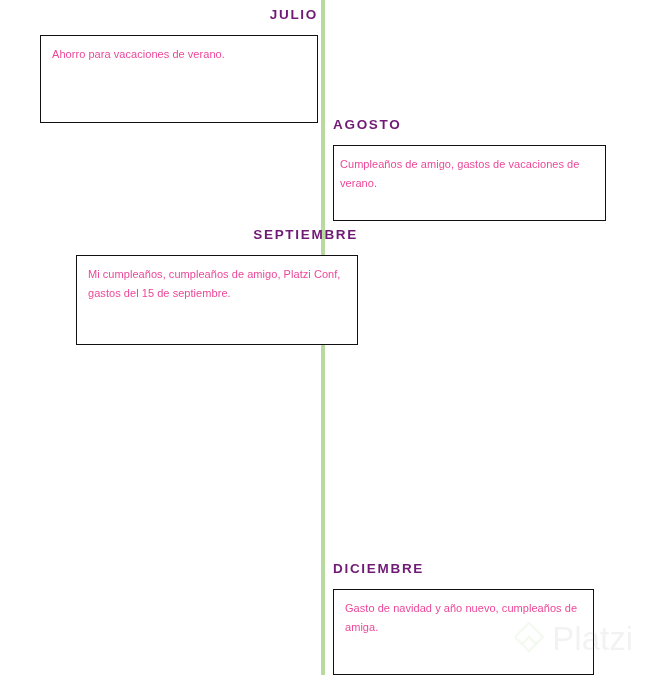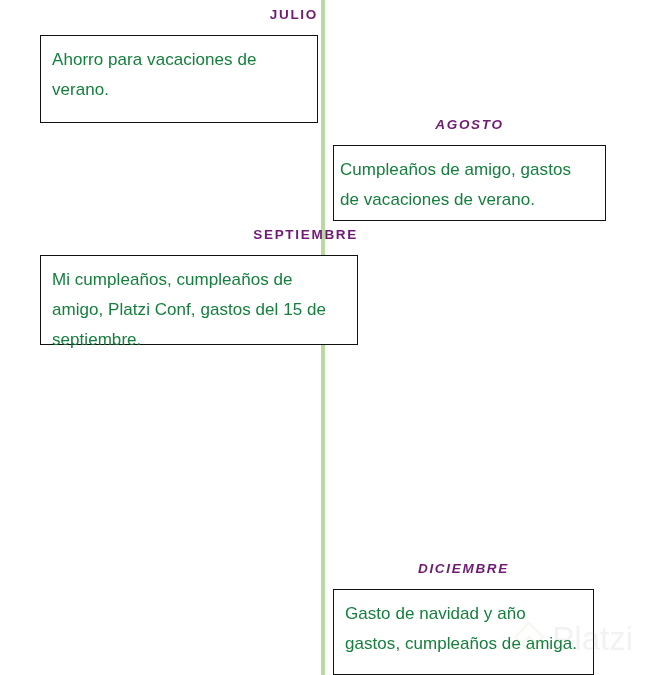--- a/index.html
+++ b/index.html
@@ -70,43 +70,43 @@
     line-height: 1;
     white-space: nowrap;
   }
   .note-box {
     border: 1.4px solid #111111;
     background: #ffffff;
     box-sizing: border-box;
     padding: 9px 11px 8px 11px;
   }
   .note-text {
-    font-size: 17px;
-    color: #15803d;
+    font-size: 11px;
+    color: #ec4899;
     line-height: 1.78;
     letter-spacing: 0.05px;
   }
 
   
   .entry.left .month-label { text-align: right; }
 
   
   #entry-julio { left: 0px; top: 8px; width: 318px; }
   #entry-julio .note-box { margin-top: 13px; margin-left: 40px; height: 88px; }
 
   
   #entry-septiembre { left: 0px; top: 228px; width: 318px; padding-left: 40px; }
-  #entry-septiembre .note-box { margin-top: 13px; height: 90px; }
+  #entry-septiembre .note-box { margin-top: 13px; margin-left: 36px; height: 90px; }
 
   
   #entry-noviembre { left: 0px; top: 445px; width: 318px; }
   #entry-noviembre .note-box { margin-top: 14px; margin-left: 43px; height: 82px; }
 
   
-  .entry.right .month-label { text-align: center; font-style: italic; }
+  .entry.right .month-label { text-align: left; }
   .entry.right { left: 333px; }
 
   
   #entry-agosto { top: 118px; width: 273px; }
   #entry-agosto .note-box { margin-top: 13px; height: 76px; padding-left: 6px; }
 
   
   #entry-octubre { top: 336px; width: 281px; }
   #entry-octubre .note-box { margin-top: 13px; height: 89px; }
 
@@ -140,21 +140,21 @@
     <div class="note-box">
       <div class="note-text">Mi cumpleaños, cumpleaños de amigo, Platzi Conf, gastos del 15 de septiembre.</div>
     </div>
   </div>
 
 
 
   <div class="entry right" id="entry-diciembre">
     <div class="month-label">DICIEMBRE</div>
     <div class="note-box">
-      <div class="note-text">Gasto de navidad y año gastos, cumpleaños de amiga.</div>
+      <div class="note-text">Gasto de navidad y año nuevo, cumpleaños de amiga.</div>
     </div>
   </div>
 
   <div class="watermark">
     <span class="wm-mark">
       <svg width="30" height="34" viewBox="0 0 30 34" xmlns="http://www.w3.org/2000/svg">
         <path d="M14 2 L28 16 L21 23 L14 16 L7 23 L0 16 Z" fill="none" stroke="#9ccf7a" stroke-width="2.4"></path>
         <path d="M7 23 L14 30 L21 23" fill="none" stroke="#9ccf7a" stroke-width="2.4"></path>
       </svg>
     </span>

